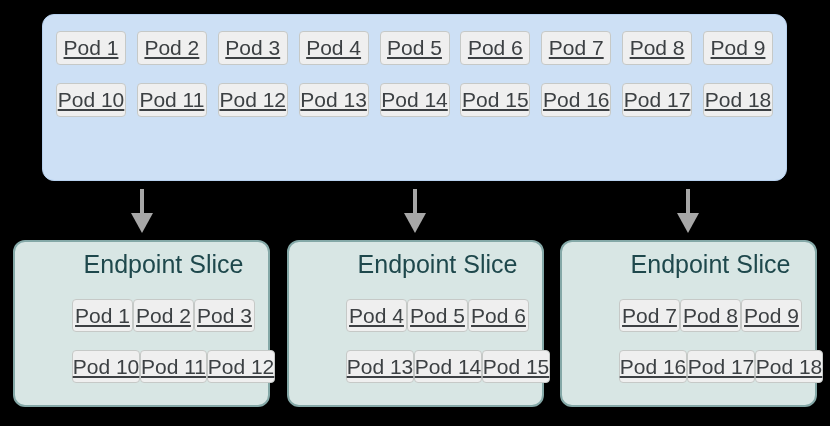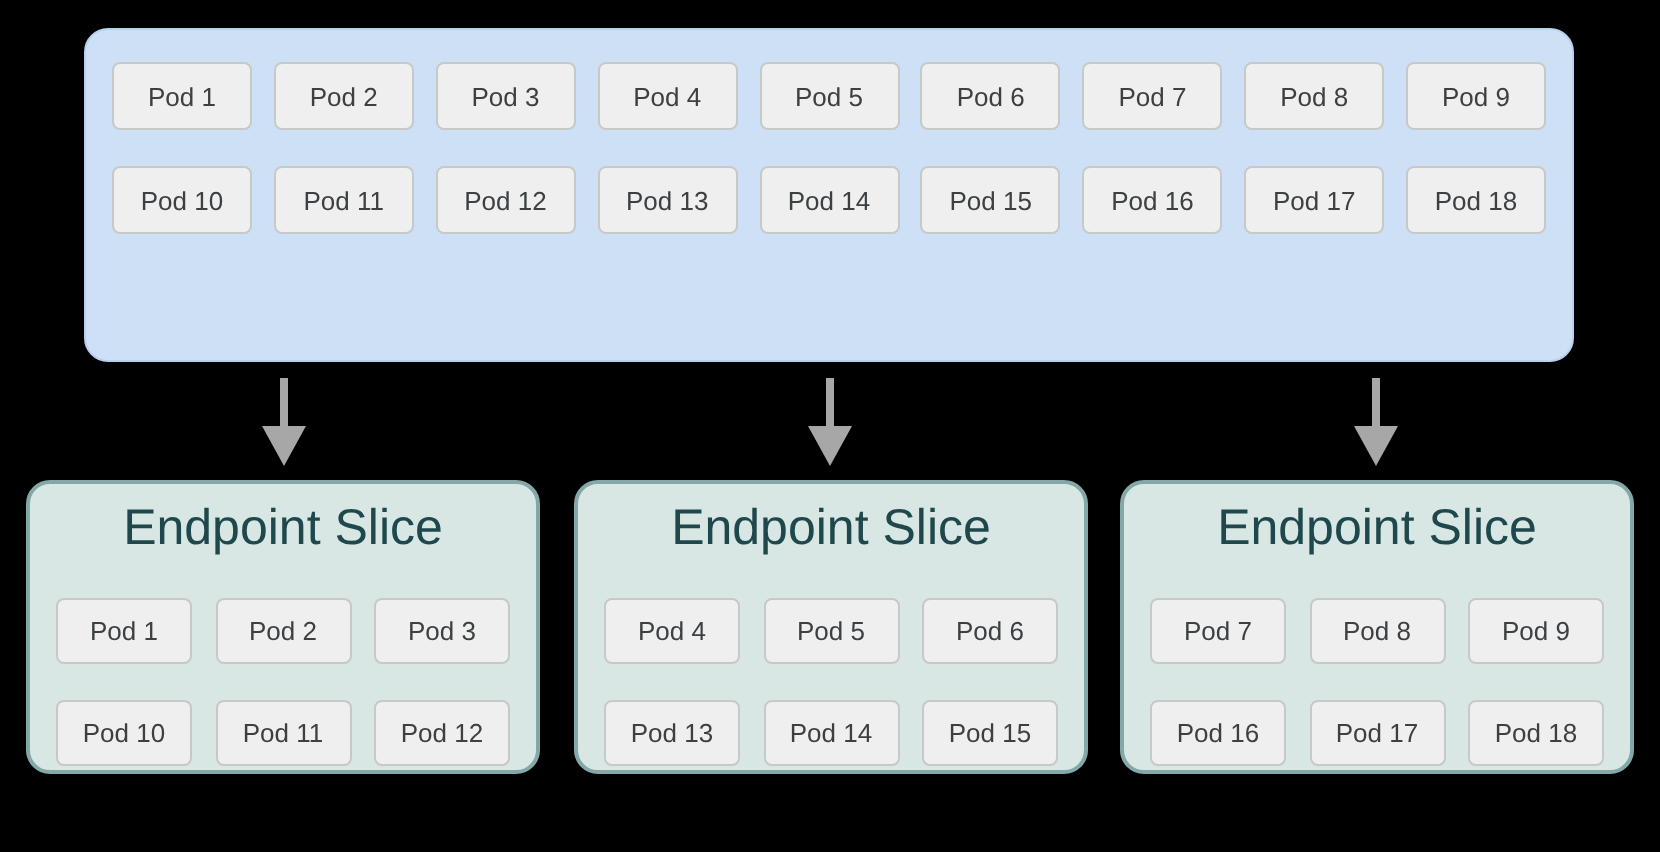--- a/index.html
+++ b/index.html
@@ -40,23 +40,24 @@
 
   
   .pod {
     display: flex;
     align-items: center;
     justify-content: center;
     width: 70px; height: 34px;
     background: var(--pod-fill, #efefef);
     border: 1px solid var(--pod-border, #c6c9c7);
     border-radius: 4px;
-    font-size: 13px;
+    font-size: 21px;
     color: var(--pod-text, #3c4043);
     white-space: nowrap;
+    text-decoration: underline;
   }
 
   
   .arrow {
     position: absolute;
     top: 189px;
     transform: translateX(-50%);
     display: flex;
     flex-direction: column;
     align-items: center;
@@ -69,24 +70,25 @@
     width: 0; height: 0;
     border-left: 11px solid transparent;
     border-right: 11px solid transparent;
     border-top: 20px solid var(--arrow, #a7a7a7);
   }
 
   
   .slice-box {
     position: absolute;
     top: 240px;
-    width: 257px; height: 147px;
+    width: 257px; height: 167px;
     background: var(--slice-fill, #d8e6e4);
     border: 2px solid var(--slice-border, #84a8a7);
     border-radius: 12px;
+    padding-left: 44px;
   }
   .slice-box.s1 { left: 13px; }
   .slice-box.s2 { left: 287px; }
   .slice-box.s3 { left: 560px; }
   .slice-title {
     padding-top: 7px;
     text-align: center;
     font-size: 25px;
     line-height: 30px;
     color: var(--slice-title, #1e484c);

